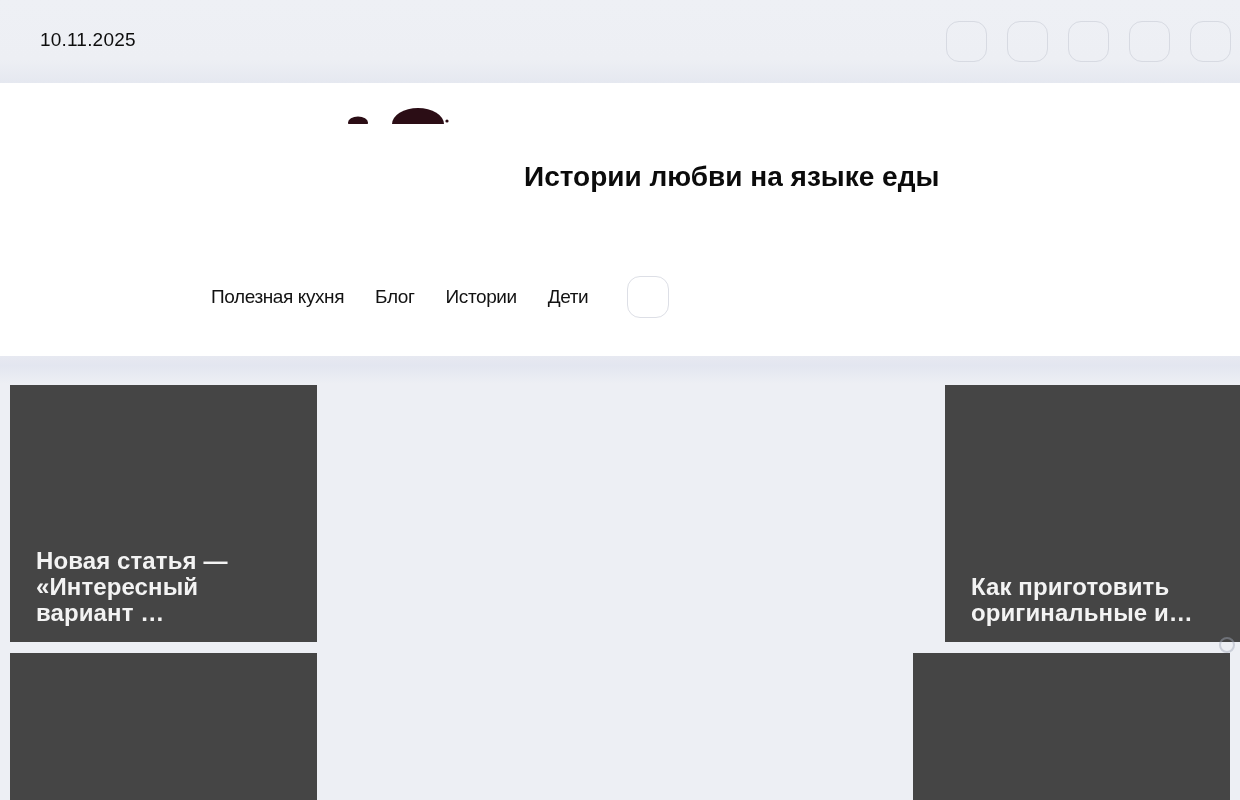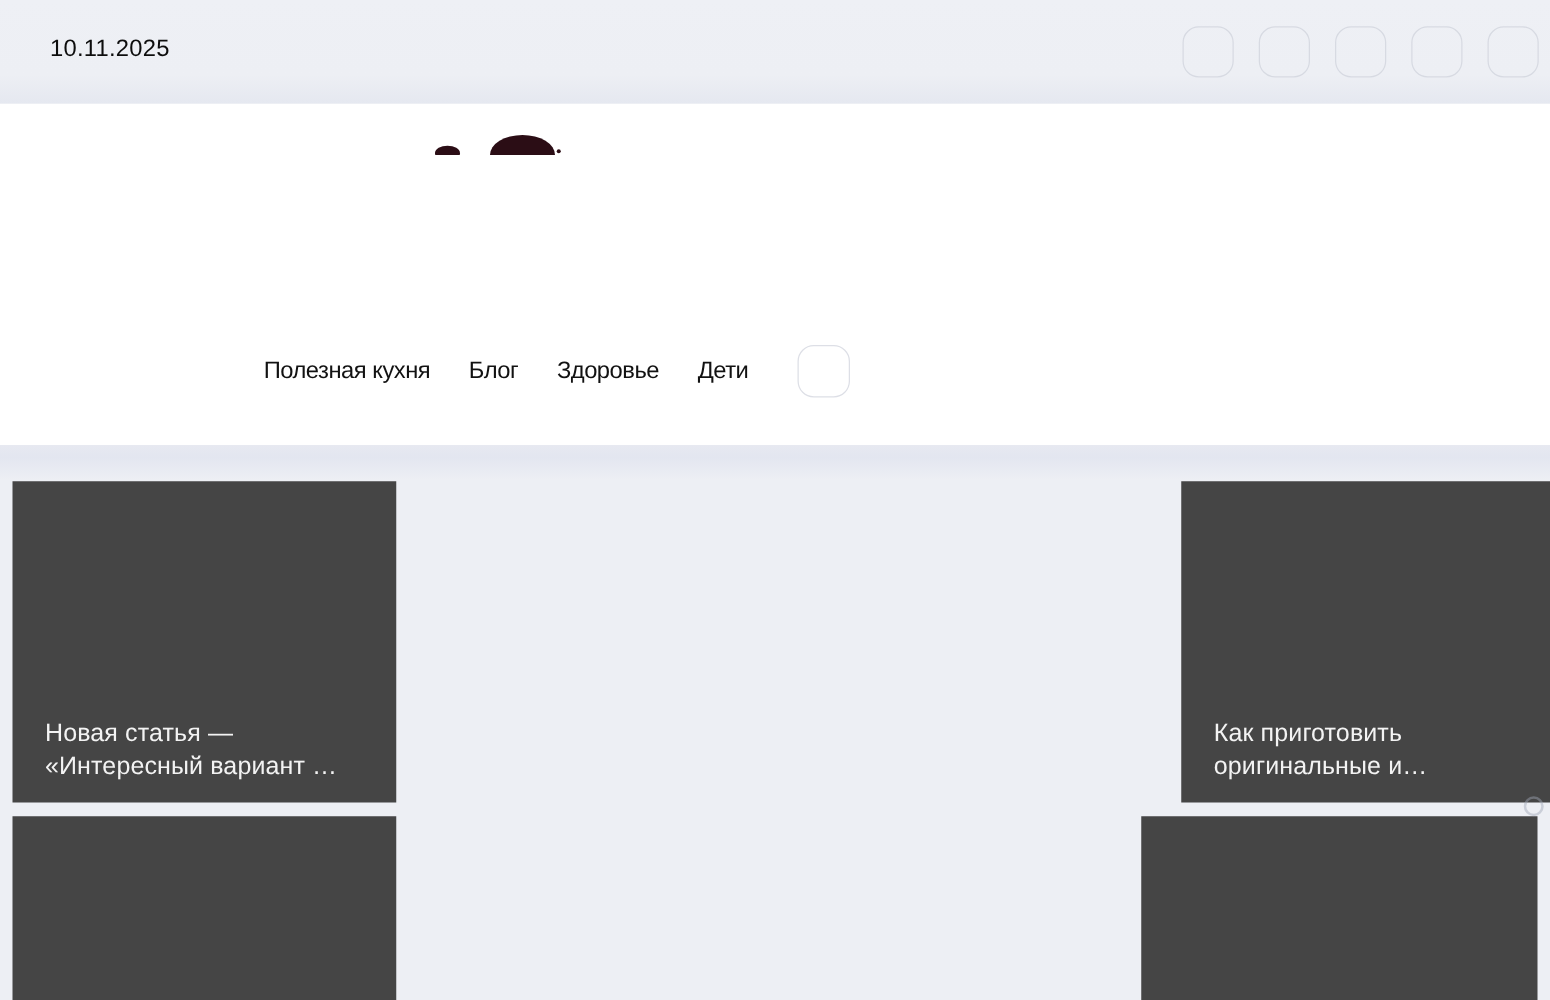--- a/index.html
+++ b/index.html
@@ -61,21 +61,21 @@
   
   .card {
     position: absolute; background: #454545; overflow: hidden; cursor: pointer;
   }
   .card-1 { left: 10px;  top: 385px; width: 307px; height: 257px; }
   .card-2 { left: 10px;  top: 653px; width: 307px; height: 257px; }
   .card-3 { left: 913px; top: 385px; width: 317px; height: 257px; margin-left: 32px; }
   .card-4 { left: 913px; top: 653px; width: 317px; height: 257px; }
   .card-title {
     position: absolute; left: 26px; bottom: 16px; width: 258px;
-    font-size: 20px; font-weight: 400; line-height: 26px; color: #f3f3f3;
+    font-size: 24px; font-weight: 700; line-height: 26px; color: #f3f3f3;
     letter-spacing: 0.1px;
   }
   .card-3 .card-title { width: 225px; }
 
   .loader-dot {
     position: absolute; left: 1219px; top: 637px; width: 16px; height: 16px;
     border: 2px solid rgba(160, 166, 182, 0.45); border-radius: 50%;
   }
 </style>
 </head>
@@ -97,25 +97,26 @@
   <div class="site-header">
 
     <div class="logo-clip">
       <svg width="130" height="60" viewBox="0 0 130 60">
         <ellipse cx="28" cy="27.5" rx="10" ry="6" fill="#2b0d15"></ellipse>
         <ellipse cx="88" cy="29" rx="26" ry="16" fill="#2b0d15"></ellipse>
         <circle cx="117" cy="26" r="1.6" fill="#2b0d15"></circle>
       </svg>
     </div>
 
+    <div class="site-title">Истории любви на языке еды</div>
 
     <nav class="main-nav">
       <a class="nav-link">Полезная кухня</a>
       <a class="nav-link">Блог</a>
-      <a class="nav-link">Здоровье</a>
+      <a class="nav-link">Истории</a>
       <a class="nav-link">Дети</a>
       <button class="search-btn"></button>
     </nav>
   </div>
 
   <div class="content-top-fade"></div>
 
   <div class="card card-1">
     <div class="card-title">Новая статья — «Интересный вариант …</div>
   </div>

